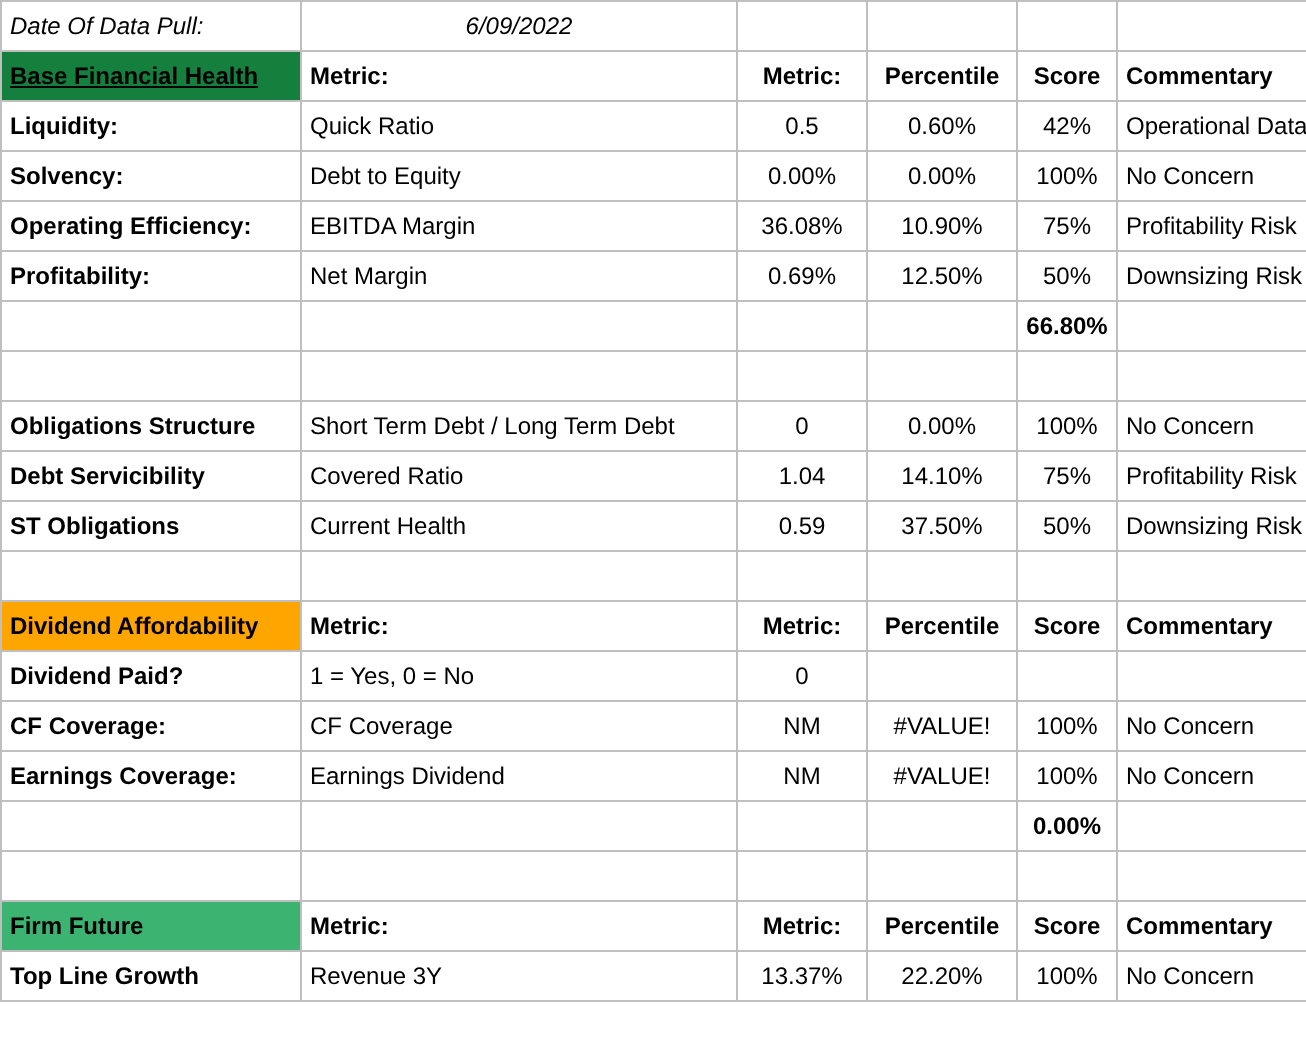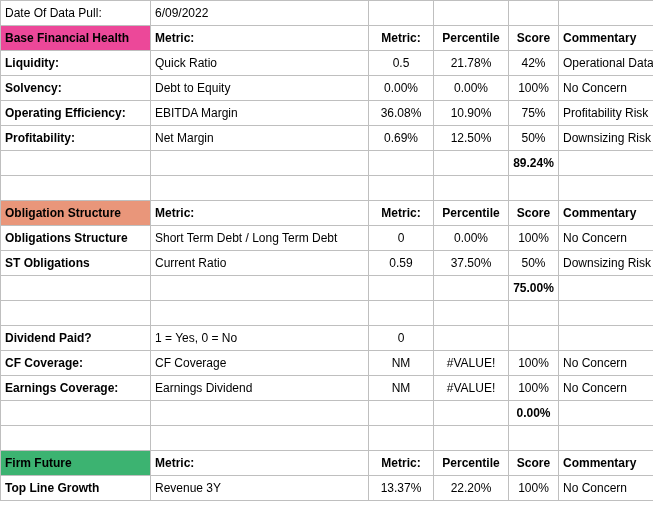--- a/index.html
+++ b/index.html
@@ -23,24 +23,24 @@
   td{
     border:1px solid #bfbfbf;
     padding:3px 4px;
     height:18px;
     vertical-align:middle;
     white-space:nowrap;
     overflow:hidden;
     text-overflow:clip;
   }
   .bold{font-weight:bold;}
-  .italic{margin-left:48px;}
+  .italic{font-style:italic;margin-left:48px;}
   .center{text-align:center;}
-  .right{text-align:left;}
-  .bg-yellow{background:#ec4899;}
+  .right{text-align:center;}
+  .bg-yellow{background:#15803d;text-decoration:underline;}
   .bg-red{background:#e9967a;}
   .bg-orange{background:#ffa500;}
   .bg-green{background:#3cb371;}
 </style>
 </head>
 <body>
 
 <table>
   <colgroup>
     <col class="c1">
@@ -64,21 +64,21 @@
         <td class="bold">Metric:</td>
         <td class="bold center">Metric:</td>
         <td class="bold center">Percentile</td>
         <td class="bold center">Score</td>
         <td class="bold">Commentary</td>
       </tr>
       <tr>
         <td class="bold">Liquidity:</td>
         <td>Quick Ratio</td>
         <td class="center">0.5</td>
-        <td class="center">21.78%</td>
+        <td class="center">0.60%</td>
         <td class="center">42%</td>
         <td>Operational Data</td>
       </tr>
       <tr>
         <td class="bold">Solvency:</td>
         <td>Debt to Equity</td>
         <td class="center">0.00%</td>
         <td class="center">0.00%</td>
         <td class="center">100%</td>
         <td>No Concern</td>
@@ -97,70 +97,70 @@
         <td class="center">0.69%</td>
         <td class="center">12.50%</td>
         <td class="center">50%</td>
         <td>Downsizing Risk</td>
       </tr>
       <tr>
         <td></td>
         <td></td>
         <td></td>
         <td></td>
-        <td class="bold center">89.24%</td>
-        <td></td>
-      </tr>
-      <tr>
-        <td></td>
-        <td></td>
-        <td></td>
-        <td></td>
-        <td></td>
-        <td></td>
-      </tr>
-      <tr>
-        <td class="bold bg-red">Obligation Structure</td>
+        <td class="bold center">66.80%</td>
+        <td></td>
+      </tr>
+      <tr>
+        <td></td>
+        <td></td>
+        <td></td>
+        <td></td>
+        <td></td>
+        <td></td>
+      </tr>
+      <tr>
+        <td class="bold">Obligations Structure</td>
+        <td>Short Term Debt / Long Term Debt</td>
+        <td class="center">0</td>
+        <td class="center">0.00%</td>
+        <td class="center">100%</td>
+        <td>No Concern</td>
+      </tr>
+      <tr>
+        <td class="bold">Debt Servicibility</td>
+        <td>Covered Ratio</td>
+        <td class="center">1.04</td>
+        <td class="center">14.10%</td>
+        <td class="center">75%</td>
+        <td>Profitability Risk</td>
+      </tr>
+      <tr>
+        <td class="bold">ST Obligations</td>
+        <td>Current Health</td>
+        <td class="center">0.59</td>
+        <td class="center">37.50%</td>
+        <td class="center">50%</td>
+        <td>Downsizing Risk</td>
+      </tr>
+      <tr>
+        <td></td>
+        <td></td>
+        <td></td>
+        <td></td>
+        <td></td>
+        <td></td>
+      </tr>
+      <tr>
+        <td class="bold bg-orange">Dividend Affordability</td>
         <td class="bold">Metric:</td>
         <td class="bold center">Metric:</td>
         <td class="bold center">Percentile</td>
         <td class="bold center">Score</td>
         <td class="bold">Commentary</td>
-      </tr>
-      <tr>
-        <td class="bold">Obligations Structure</td>
-        <td>Short Term Debt / Long Term Debt</td>
-        <td class="center">0</td>
-        <td class="center">0.00%</td>
-        <td class="center">100%</td>
-        <td>No Concern</td>
-      </tr>
-      <tr>
-        <td class="bold">ST Obligations</td>
-        <td>Current Ratio</td>
-        <td class="center">0.59</td>
-        <td class="center">37.50%</td>
-        <td class="center">50%</td>
-        <td>Downsizing Risk</td>
-      </tr>
-      <tr>
-        <td></td>
-        <td></td>
-        <td></td>
-        <td></td>
-        <td class="bold center">75.00%</td>
-        <td></td>
-      </tr>
-      <tr>
-        <td></td>
-        <td></td>
-        <td></td>
-        <td></td>
-        <td></td>
-        <td></td>
       </tr>
       <tr>
         <td class="bold">Dividend Paid?</td>
         <td>1 = Yes, 0 = No</td>
         <td class="center">0</td>
         <td class="center"></td>
         <td class="center"></td>
         <td></td>
       </tr>
       <tr>

